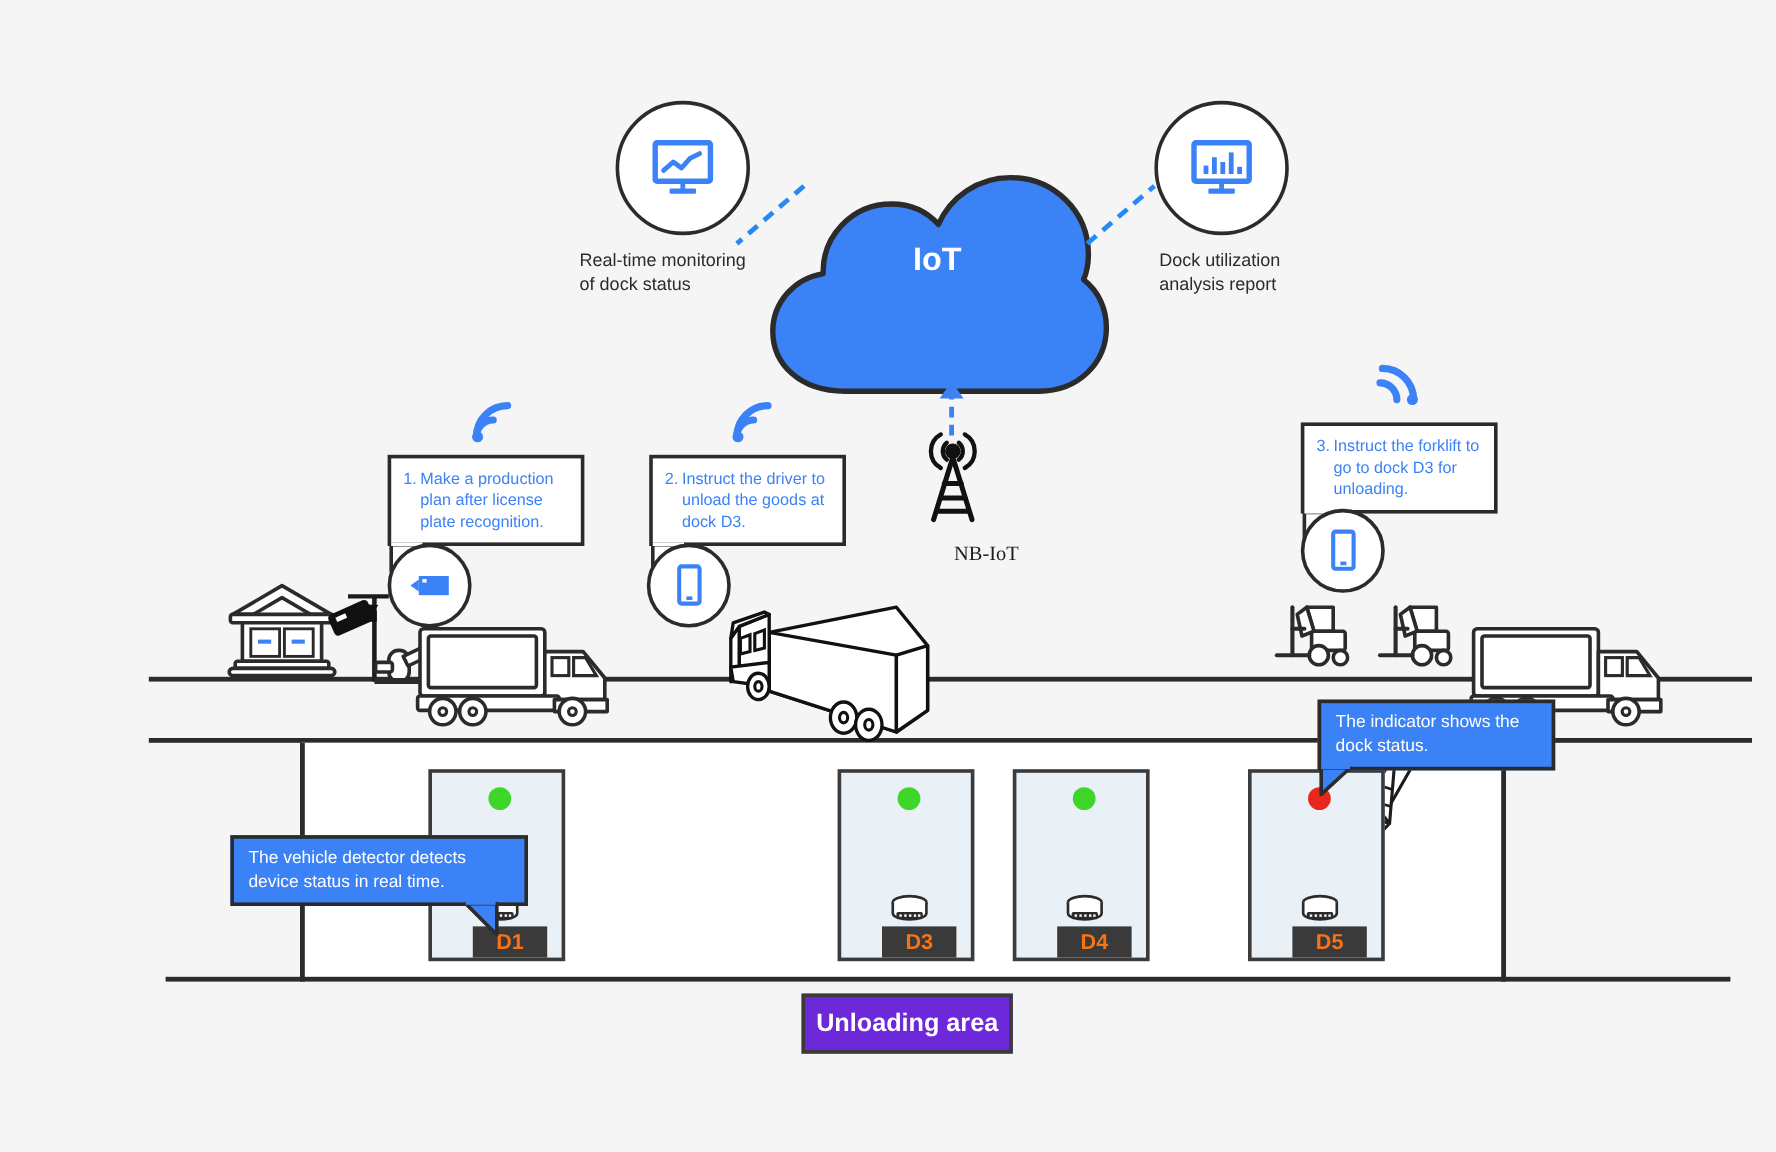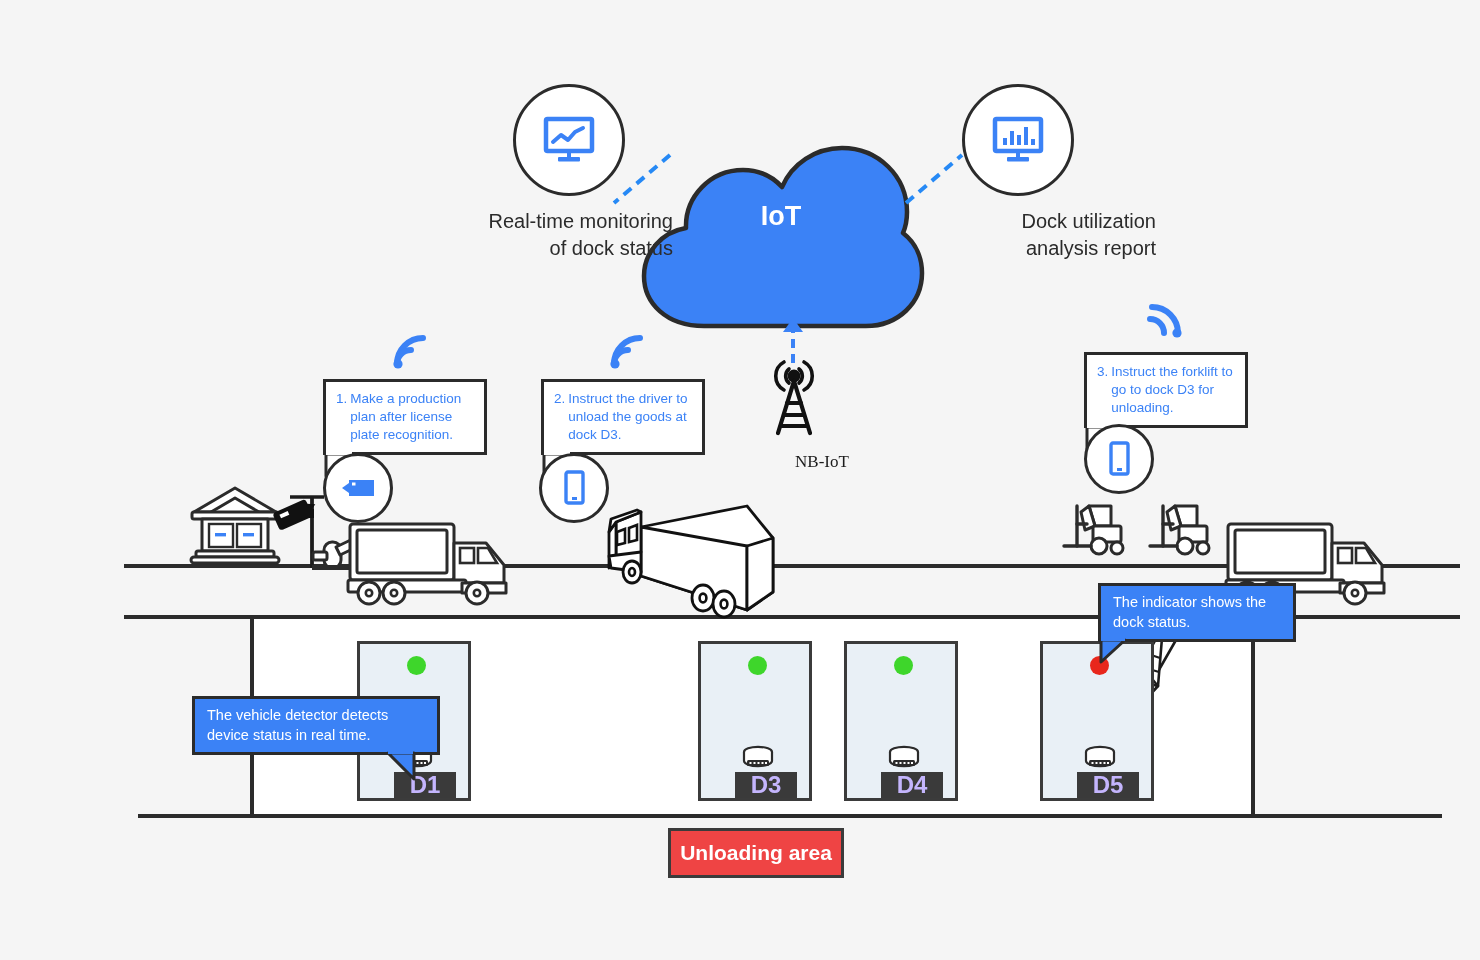--- a/index.html
+++ b/index.html
@@ -24,21 +24,21 @@
   #cloud .l2{font-size:25px;}
 
   
   .circ{
     border-radius:50%;background:#fff;border:3.5px solid #2b2b2b;
     box-sizing:border-box;display:flex;align-items:center;justify-content:center;
   }
 
   
   .cap{
-    font-size:20px;color:#2b2b2b;line-height:1.35;text-align:right;
+    font-size:15px;color:#2b2b2b;line-height:1.35;
   }
 
   
   .callout-w{
     background:#fff;border:3px solid #2b2b2b;box-sizing:border-box;
     padding:8px 9px 8px 10px;
   }
   .callout-w .row{display:flex;color:#3b82f6;font-size:13.5px;line-height:1.33;}
   .callout-w .num{flex:0 0 auto;padding-right:3px;}
   .callout-w .txt{flex:1 1 auto;}
@@ -49,27 +49,27 @@
     color:#ffffff;font-size:14.5px;line-height:1.35;padding:7px 10px 7px 12px;
   }
 
   
   .bay{
     background:#e9f0f6;border:3px solid #3b3b3b;box-sizing:border-box;
     width:114px;height:160px;
   }
   .dot{border-radius:50%;width:19px;height:19px;}
   .baylabel{
-    background:#3a3a3a;color:#c4b5fd;font-weight:bold;font-size:24px;
+    background:#3a3a3a;color:#f97316;font-weight:bold;font-size:18px;
     text-align:center;line-height:26px;width:62px;height:26px;
   }
 
   
   #unload{
-    background:#ef4444;border:3px solid #3b3b3b;box-sizing:border-box;
+    background:#6d28d9;border:3px solid #3b3b3b;box-sizing:border-box;
     color:#fff;font-weight:bold;font-size:21px;
     text-align:center;line-height:44px;
   }
 
   
   .rule{background:#2b2b2b;}
   .nbiot-label{font-size:17px;color:#1c1c1c;font-family:"Liberation Serif",serif;}
   svg{display:block;overflow:visible;}
 </style>
 </head>

